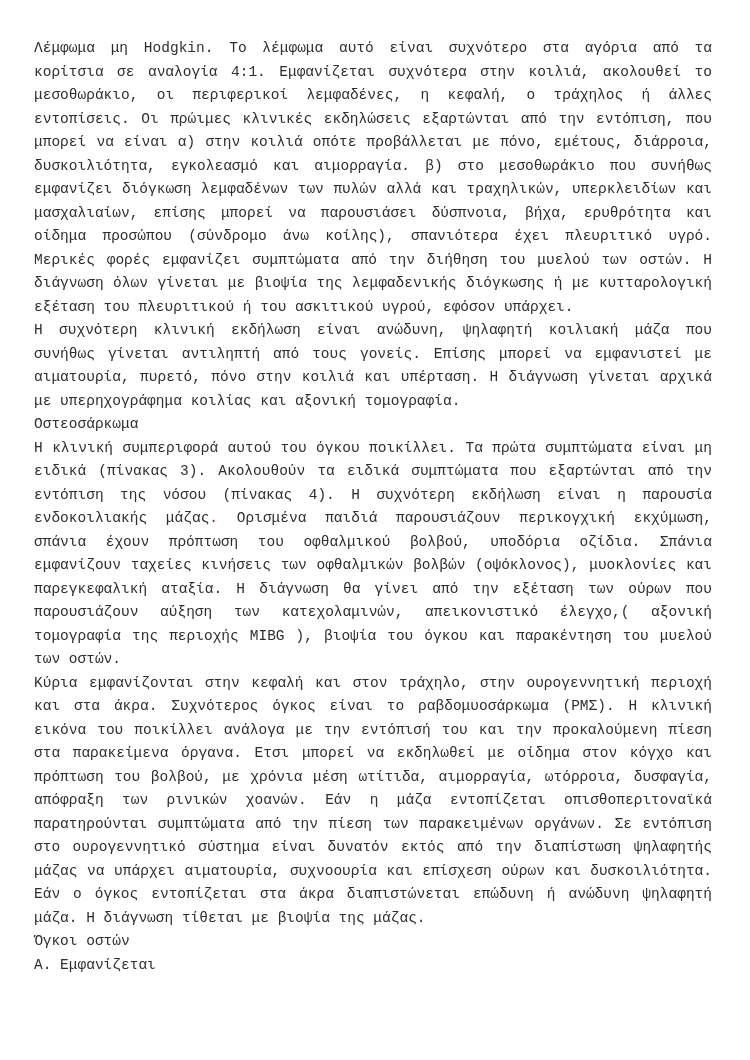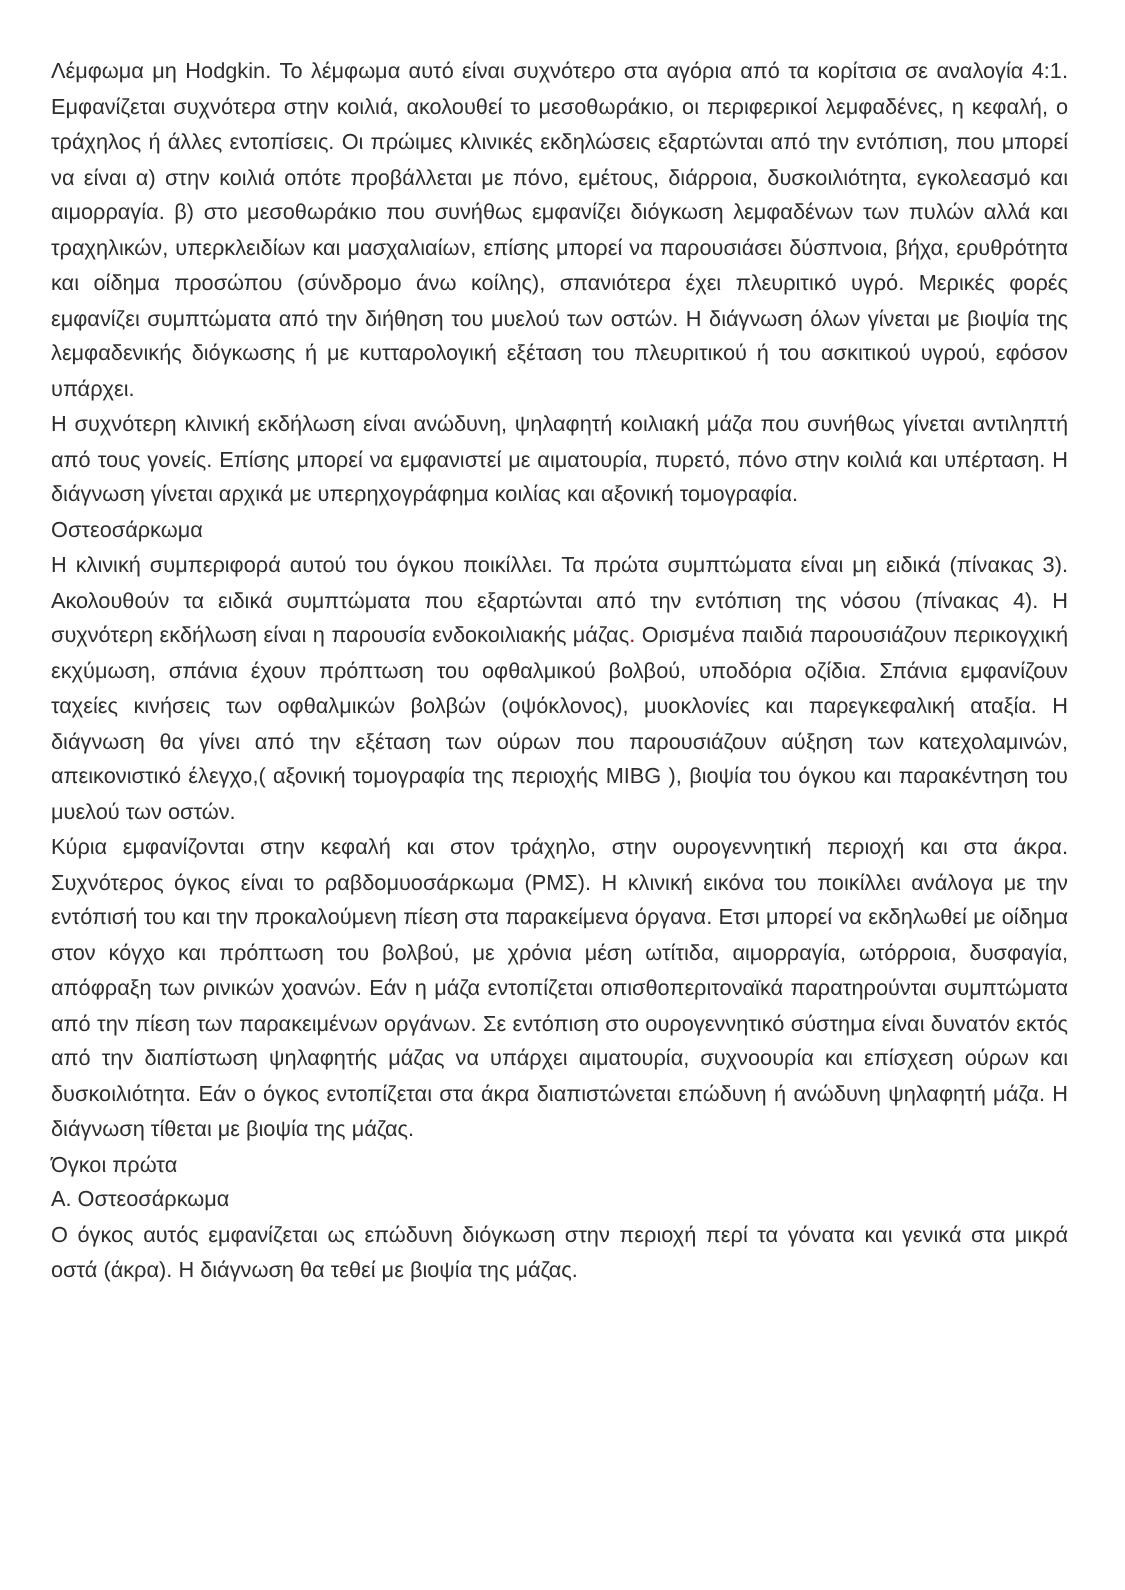--- a/index.html
+++ b/index.html
@@ -7,21 +7,21 @@
     width: 750px;
     height: 1060px;
     background: #ffffff;
     overflow: hidden;
   }
   .doc {
     position: absolute;
     left: 34px;
     top: 37px;
     width: 678px;
-    font-family: Liberation Sans, sans-serif;
+    font-family: Liberation Mono, monospace;
     font-size: 14.5px;
     line-height: 23.5px;
     color: #2e2e2e;
     text-align: justify;
   }
   .doc p,
   .doc h2 {
     font-size: inherit;
     font-weight: normal;
     line-height: inherit;
@@ -43,17 +43,16 @@
 
   <p>Λέμφωμα μη Hodgkin. Το λέμφωμα αυτό είναι συχνότερο στα αγόρια από τα κορίτσια σε αναλογία 4:1. Εμφανίζεται συχνότερα στην κοιλιά, ακολουθεί το μεσοθωράκιο, οι περιφερικοί λεμφαδένες, η κεφαλή, ο τράχηλος ή άλλες εντοπίσεις. Οι πρώιμες κλινικές εκδηλώσεις εξαρτώνται από την εντόπιση, που μπορεί να είναι α) στην κοιλιά οπότε προβάλλεται με πόνο, εμέτους, διάρροια, δυσκοιλιότητα, εγκολεασμό και αιμορραγία. β) στο μεσοθωράκιο που συνήθως εμφανίζει διόγκωση λεμφαδένων των πυλών αλλά και τραχηλικών, υπερκλειδίων και μασχαλιαίων, επίσης μπορεί να παρουσιάσει δύσπνοια, βήχα, ερυθρότητα και οίδημα προσώπου (σύνδρομο άνω κοίλης), σπανιότερα έχει πλευριτικό υγρό. Μερικές φορές εμφανίζει συμπτώματα από την διήθηση του μυελού των οστών. Η διάγνωση όλων γίνεται με βιοψία της λεμφαδενικής διόγκωσης ή με κυτταρολογική εξέταση του πλευριτικού ή του ασκιτικού υγρού, εφόσον υπάρχει.</p>
 
   <p>Η συχνότερη κλινική εκδήλωση είναι ανώδυνη, ψηλαφητή κοιλιακή μάζα που συνήθως γίνεται αντιληπτή από τους γονείς. Επίσης μπορεί να εμφανιστεί με αιματουρία, πυρετό, πόνο στην κοιλιά και υπέρταση. Η διάγνωση γίνεται αρχικά με υπερηχογράφημα κοιλίας και αξονική τομογραφία.</p>
 
   <h2 class="sect">Οστεοσάρκωμα</h2>
   <p><span>Η κλινική συμπεριφορά αυτού του όγκου ποικίλλει. Τα πρώτα συμπτώματα είναι μη ειδικά (πίνακας 3). Ακολουθούν τα ειδικά συμπτώματα που εξαρτώνται από την εντόπιση της νόσου (πίνακας 4). Η συχνότερη εκδήλωση είναι η παρουσία ενδοκοιλιακής μάζας</span><span class="red">.</span><span> Ορισμένα παιδιά παρουσιάζουν περικογχική εκχύμωση, σπάνια έχουν πρόπτωση του οφθαλμικού βολβού, υποδόρια οζίδια. Σπάνια εμφανίζουν ταχείες κινήσεις των οφθαλμικών βολβών (οψόκλονος), μυοκλονίες και παρεγκεφαλική αταξία. Η διάγνωση θα γίνει από την εξέταση των ούρων που παρουσιάζουν αύξηση των κατεχολαμινών, απεικονιστικό έλεγχο,( αξονική τομογραφία της περιοχής MIBG ), βιοψία του όγκου και παρακέντηση του μυελού των οστών.</span></p>
 
   <p>Κύρια εμφανίζονται στην κεφαλή και στον τράχηλο, στην ουρογεννητική περιοχή και στα άκρα. Συχνότερος όγκος είναι το ραβδομυοσάρκωμα (ΡΜΣ). Η κλινική εικόνα του ποικίλλει ανάλογα με την εντόπισή του και την προκαλούμενη πίεση στα παρακείμενα όργανα. Ετσι μπορεί να εκδηλωθεί με οίδημα στον κόγχο και πρόπτωση του βολβού, με χρόνια μέση ωτίτιδα, αιμορραγία, ωτόρροια, δυσφαγία, απόφραξη των ρινικών χοανών. Εάν η μάζα εντοπίζεται οπισθοπεριτοναϊκά παρατηρούνται συμπτώματα από την πίεση των παρακειμένων οργάνων. Σε εντόπιση στο ουρογεννητικό σύστημα είναι δυνατόν εκτός από την διαπίστωση ψηλαφητής μάζας να υπάρχει αιματουρία, συχνοουρία και επίσχεση ούρων και δυσκοιλιότητα. Εάν ο όγκος εντοπίζεται στα άκρα διαπιστώνεται επώδυνη ή ανώδυνη ψηλαφητή μάζα. Η διάγνωση τίθεται με βιοψία της μάζας.</p>
 
-  <h2 class="sect">Όγκοι πρώτα</h2>
-  <p>Α. Οστεοσάρκωμα</p>
-  <p>Ο όγκος αυτός εμφανίζεται ως επώδυνη διόγκωση στην περιοχή περί τα γόνατα και γενικά στα μικρά οστά (άκρα). Η διάγνωση θα τεθεί με βιοψία της μάζας.</p>
+  <h2 class="sect">Όγκοι οστών</h2>
+  <p>Α. Εμφανίζεται</p>
 
 </main>
 
 </body></html>

